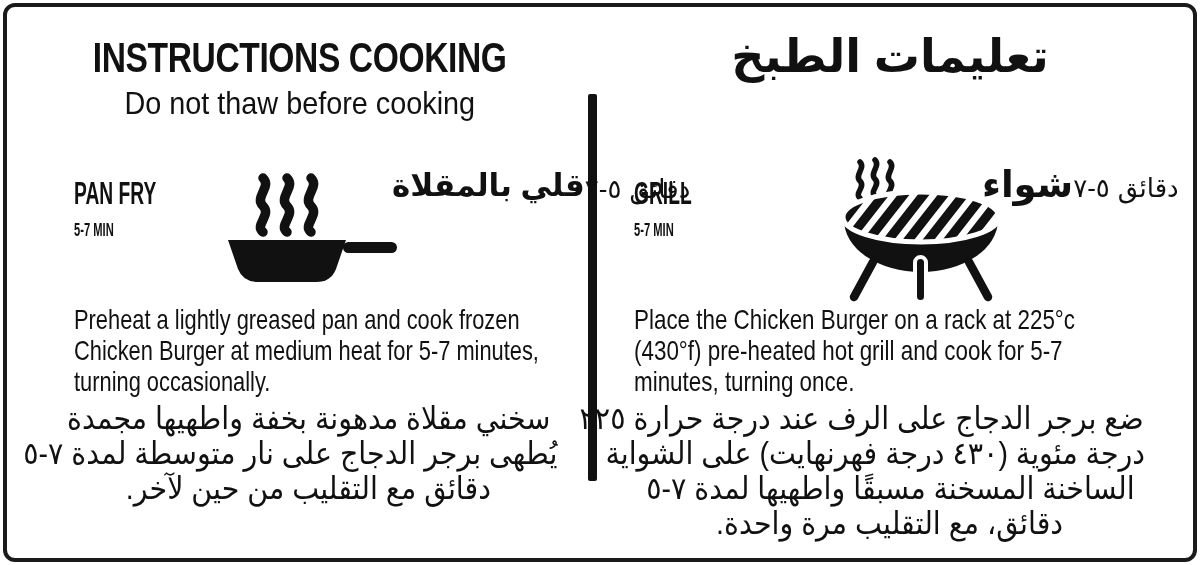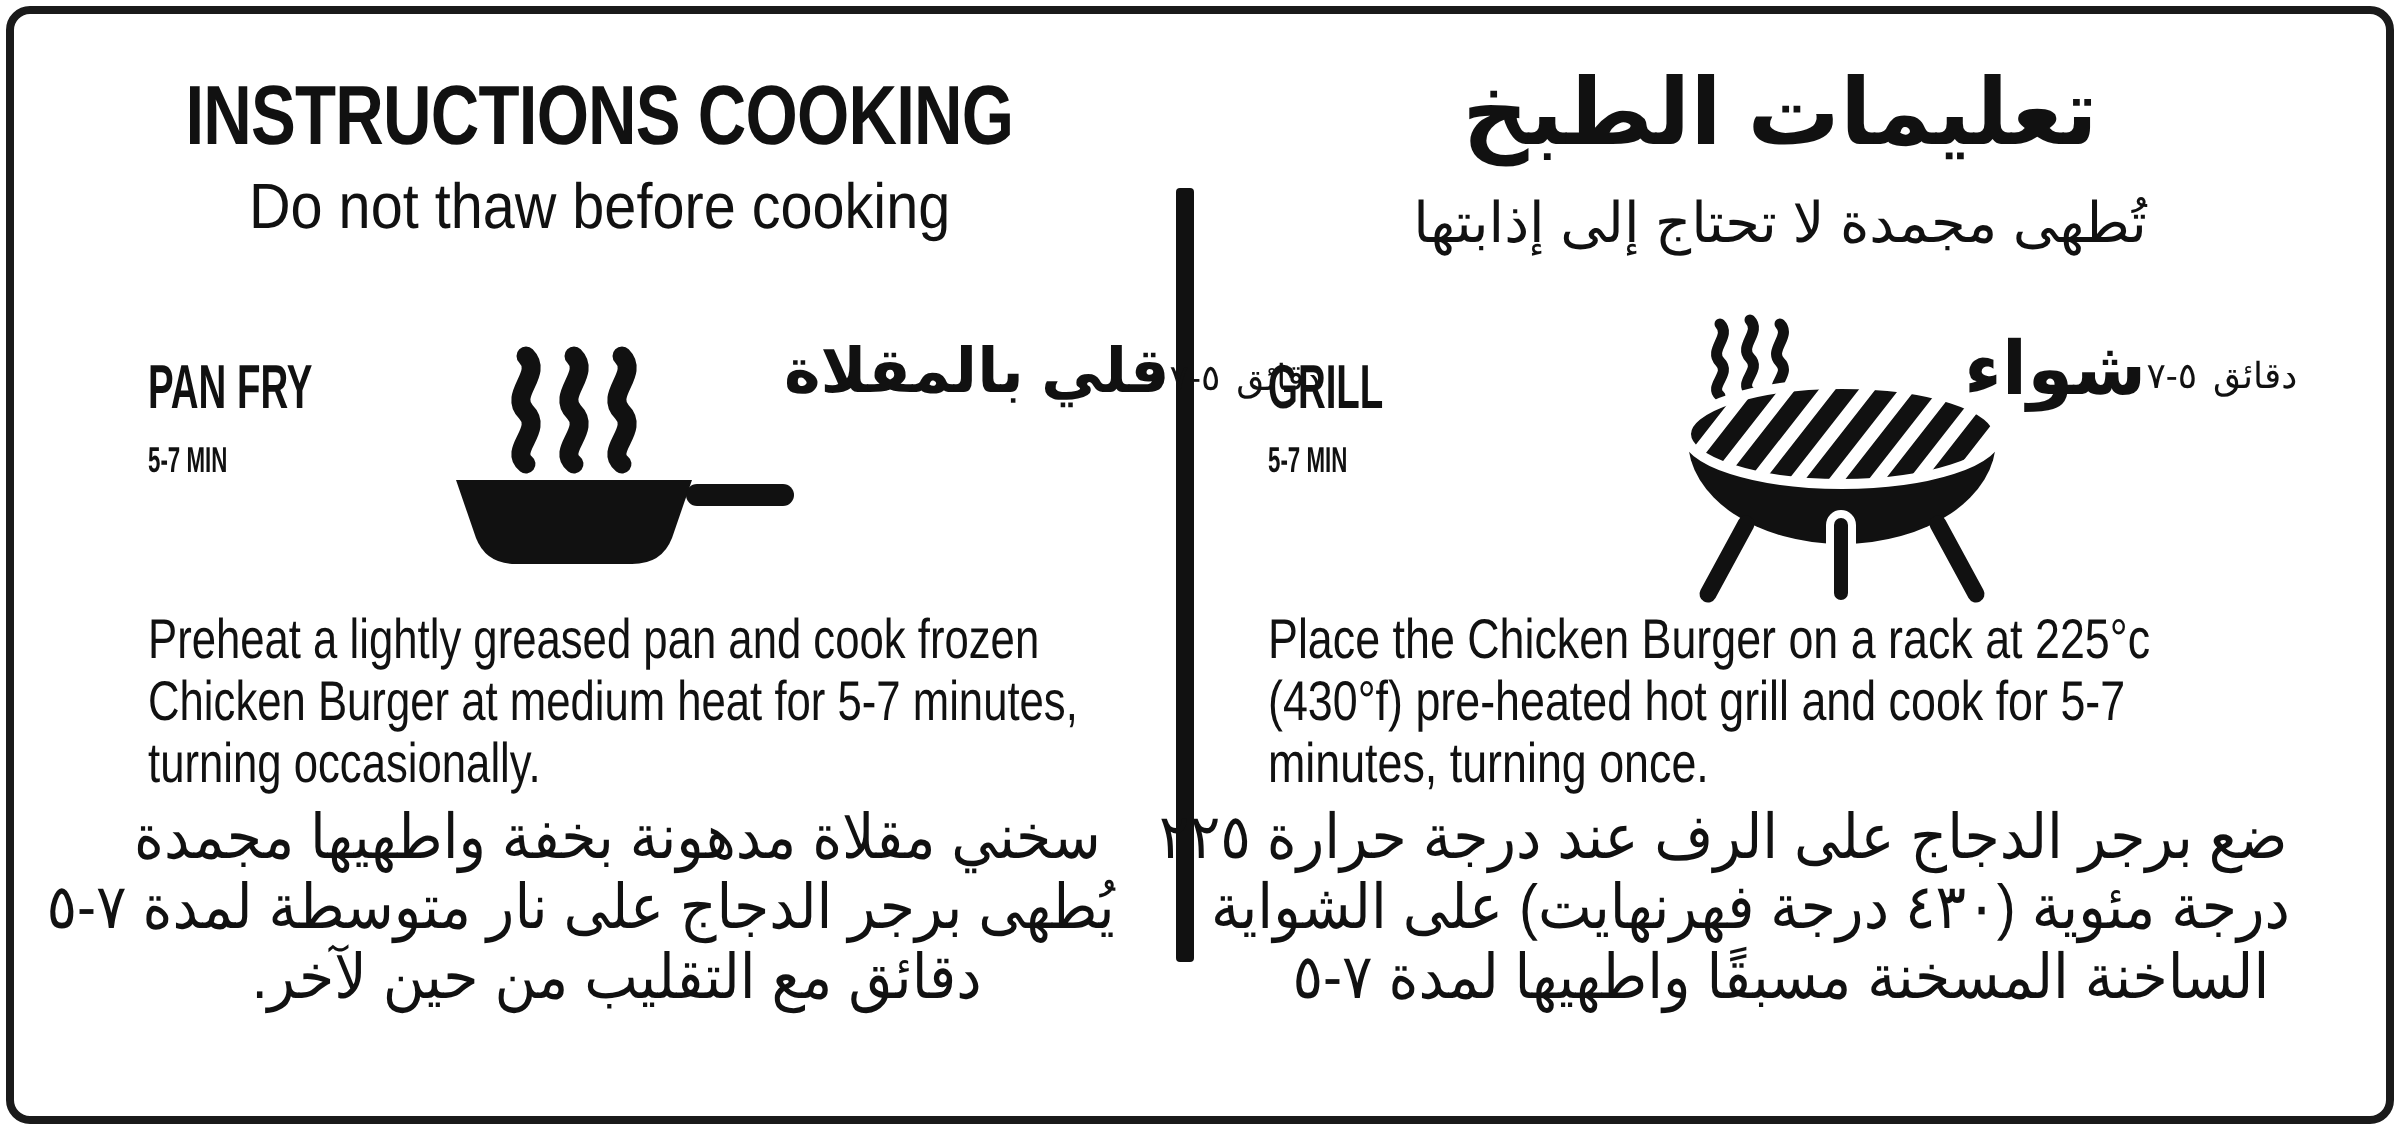--- a/index.html
+++ b/index.html
@@ -29,21 +29,21 @@
   .method .m-time .cx{transform:scaleX(.62);transform-origin:left;}
   .method-left{left:74px;top:178px;}
   .method-right{left:634px;top:178px;}
 
   
   .ar-label{display:flex;align-items:center;}
   .ar-label-left{left:392px;top:168px;width:186px;}
   .ar-label-right{left:982px;top:164px;width:155px;}
   .ar-label .ar-name{font-weight:bold;font-size:31px;line-height:36px;white-space:nowrap;}
   .ar-label-right .ar-name{font-size:37px;line-height:42px;}
-  .ar-label .ar-time{direction:ltr;display:flex;gap:8px;margin-top:6px;font-size:18px;line-height:30px;white-space:nowrap;}
+  .ar-label .ar-time{direction:ltr;display:flex;gap:8px;margin-top:6px;font-size:26px;line-height:30px;white-space:nowrap;}
 
   
   .en-para{font-size:28px;line-height:31px;}
   .en-para .line{white-space:nowrap;transform:scaleX(.78);transform-origin:left;}
   .en-para-left{left:74px;top:304px;width:520px;}
   .en-para-right{left:634px;top:304px;width:540px;}
   .en-para-right .line{transform:scaleX(.80);}
 
   
   .ar-para{font-size:31px;line-height:35px;text-align:center;}
@@ -101,23 +101,20 @@
 
   <div class="abs ar-para ar-para-left" dir="rtl">
     <div class="line"><span class="cx">سخني مقلاة مدهونة بخفة واطهيها مجمدة</span></div>
     <div class="line"><span class="cx">يُطهى برجر الدجاج على نار متوسطة لمدة ٥‎-‎٧</span></div>
     <div class="line"><span class="cx">دقائق مع التقليب من حين لآخر.</span></div>
   </div>
 
   <div class="abs ctr title-ar" dir="rtl">
     <span>تعليمات الطبخ</span>
   </div>
-  <div class="abs ctr sub-ar" dir="rtl">
-    <span>تُطهى مجمدة لا تحتاج إلى إذابتها</span>
-  </div>
 
   <div class="abs method method-right">
     <div class="m-name"><span class="cx">GRILL</span></div>
     <div class="m-time"><span class="cx">5-7 MIN</span></div>
   </div>
 
   <svg class="abs icon-grill" width="182" height="148" viewBox="0 0 182 148" aria-hidden="true">
     <defs>
       <clipPath id="grateClip">
           <ellipse cx="91" cy="61" rx="78" ry="25"></ellipse>
@@ -158,14 +155,15 @@
   <div class="abs en-para en-para-right">
     <div class="line">Place the Chicken Burger on a rack at 225°c</div>
     <div class="line">(430°f) pre-heated hot grill and cook for 5-7</div>
     <div class="line">minutes, turning once.</div>
   </div>
 
   <div class="abs ar-para ar-para-right" dir="rtl">
     <div class="line"><span class="cx">ضع برجر الدجاج على الرف عند درجة حرارة ٢٢٥</span></div>
     <div class="line"><span class="cx">درجة مئوية (٤٣٠ درجة فهرنهايت) على الشواية</span></div>
     <div class="line"><span class="cx">الساخنة المسخنة مسبقًا واطهيها لمدة ٥‎-‎٧</span></div>
+    <div class="line"><span class="cx">دقائق، مع التقليب مرة واحدة.</span></div>
   </div>
 </div>
 
 </body></html>

